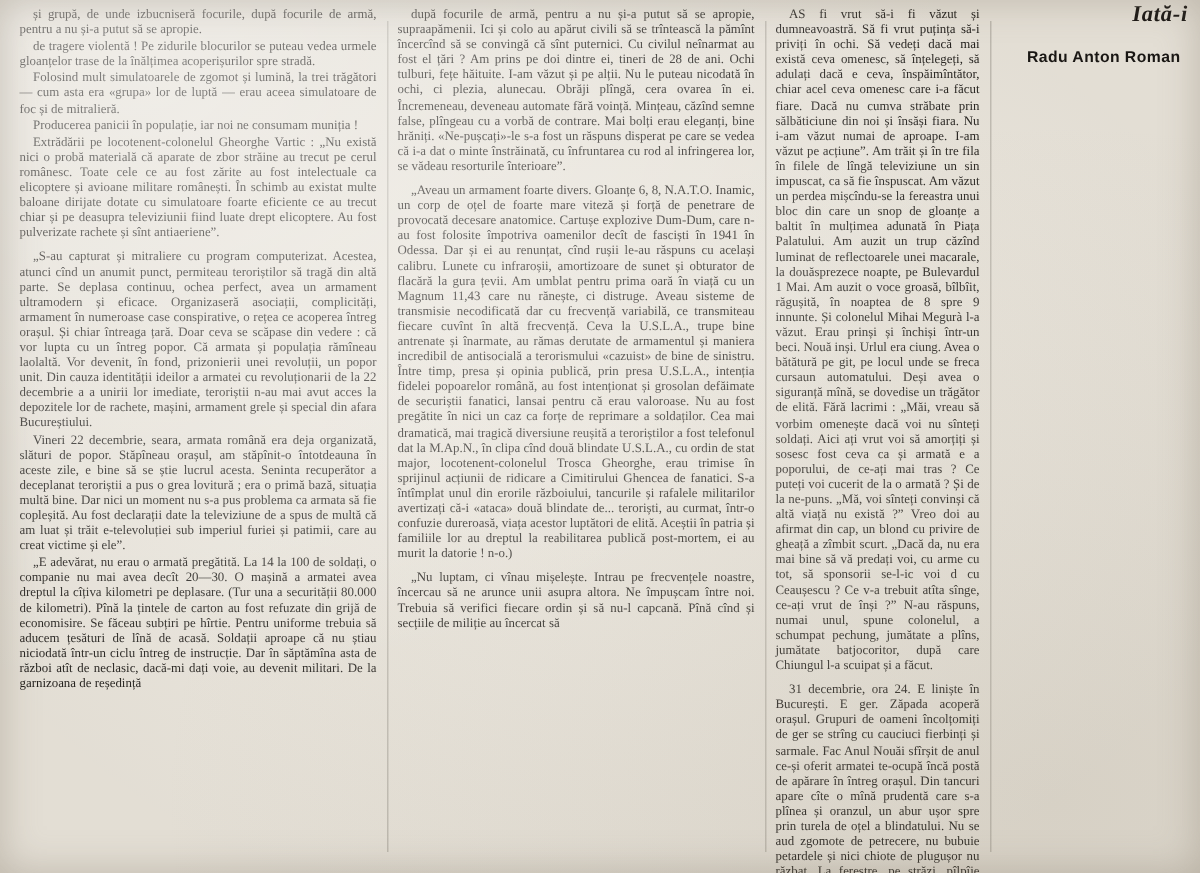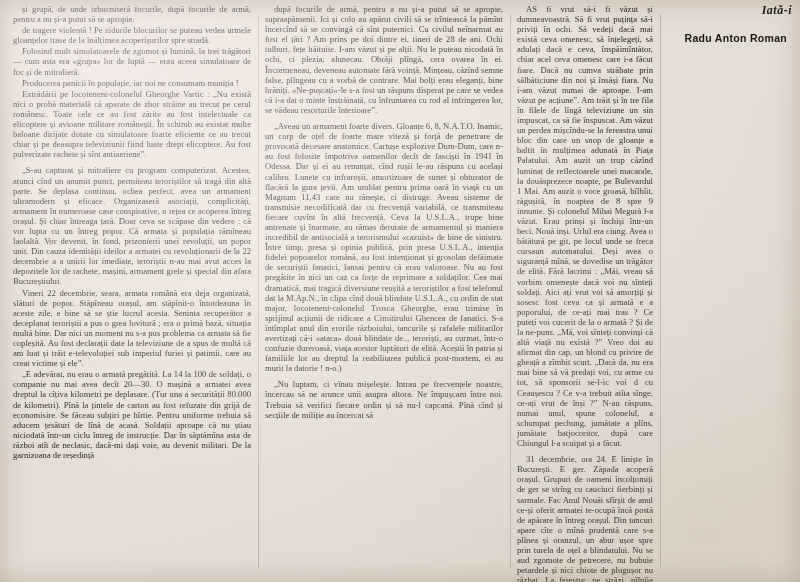--- a/index.html
+++ b/index.html
@@ -81,21 +81,21 @@
     top: 0;
     right: 8px;
     width: 128px;
     height: 22px;
     z-index: 4;
   }
   .article-title {
     font-family: "Liberation Serif", serif;
     font-weight: bold;
     font-style: italic;
-    font-size: 12px;
+    font-size: 15px;
     line-height: 20px;
     text-align: right;
     color: #1a1714;
     letter-spacing: 0.5px;
   }
   .byline {
     margin-top: 8px;
     text-align: right;
     font-family: "Liberation Sans", sans-serif;
     font-weight: bold;

